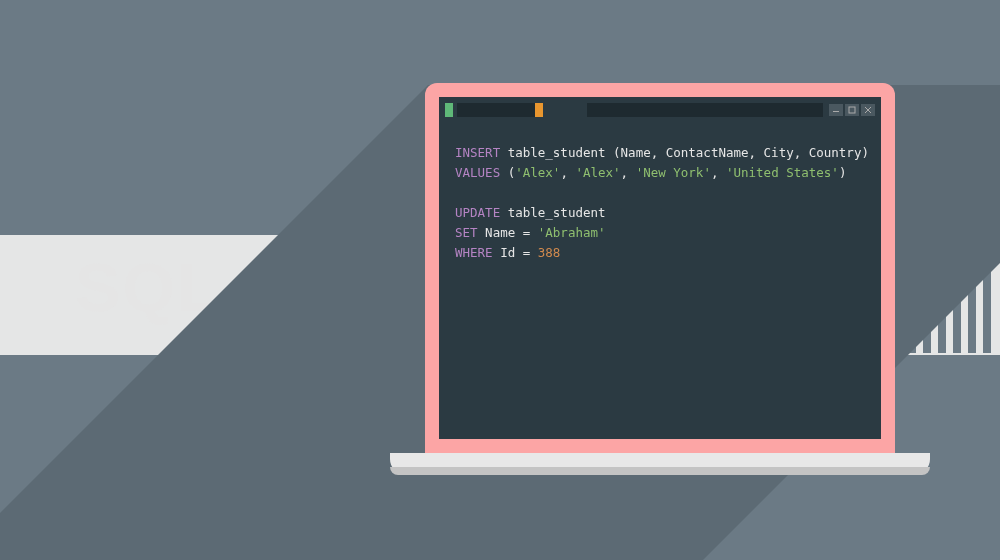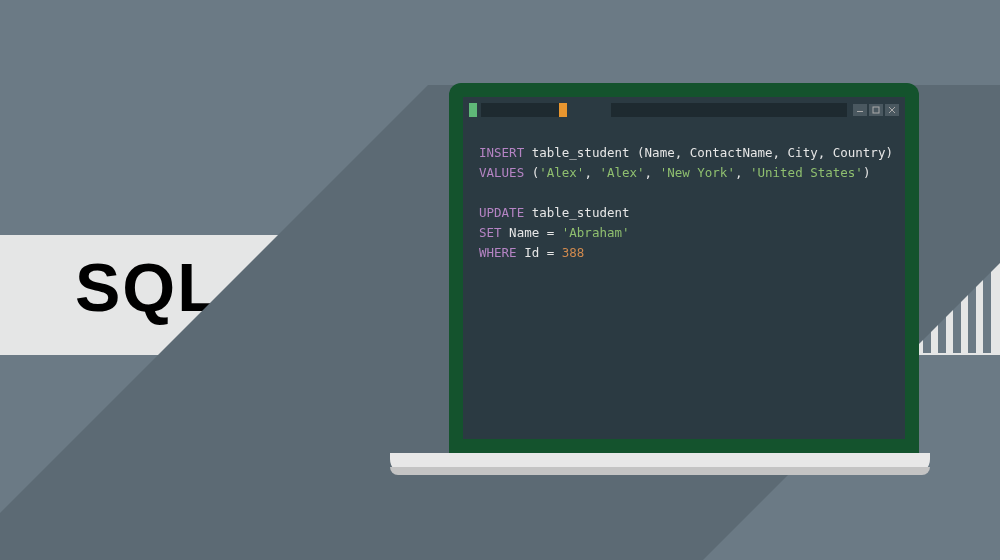--- a/index.html
+++ b/index.html
@@ -19,21 +19,21 @@
     height: 120px;
     background: #e5e6e6;
   }
   .sql-label {
     position: absolute;
     top: 248px;
     left: 75px;
     font-family: Arial, sans-serif;
     font-size: 68px;
     font-weight: 700;
-    color: #000000;
+    color: #e5e5e5;
     letter-spacing: 2px;
   }
   .stripes-left {
     position: absolute;
     top: 237px;
     left: 298px;
     display: flex;
     gap: 7px;
   }
   .stripes-right {
@@ -61,24 +61,23 @@
   }
   .laptop {
     position: absolute;
     top: 83px;
     left: 425px;
     z-index: 2;
   }
   .screen-bezel {
     width: 470px;
     height: 370px;
-    background: #14532d;
+    background: #fca5a5;
     border-radius: 12px 12px 0 0;
     padding: 14px;
-    margin-left: 24px;
   }
   .screen {
     width: 100%;
     height: 100%;
     background: #2b3a42;
     position: relative;
     padding: 0;
   }
   .titlebar {
     height: 22px;

